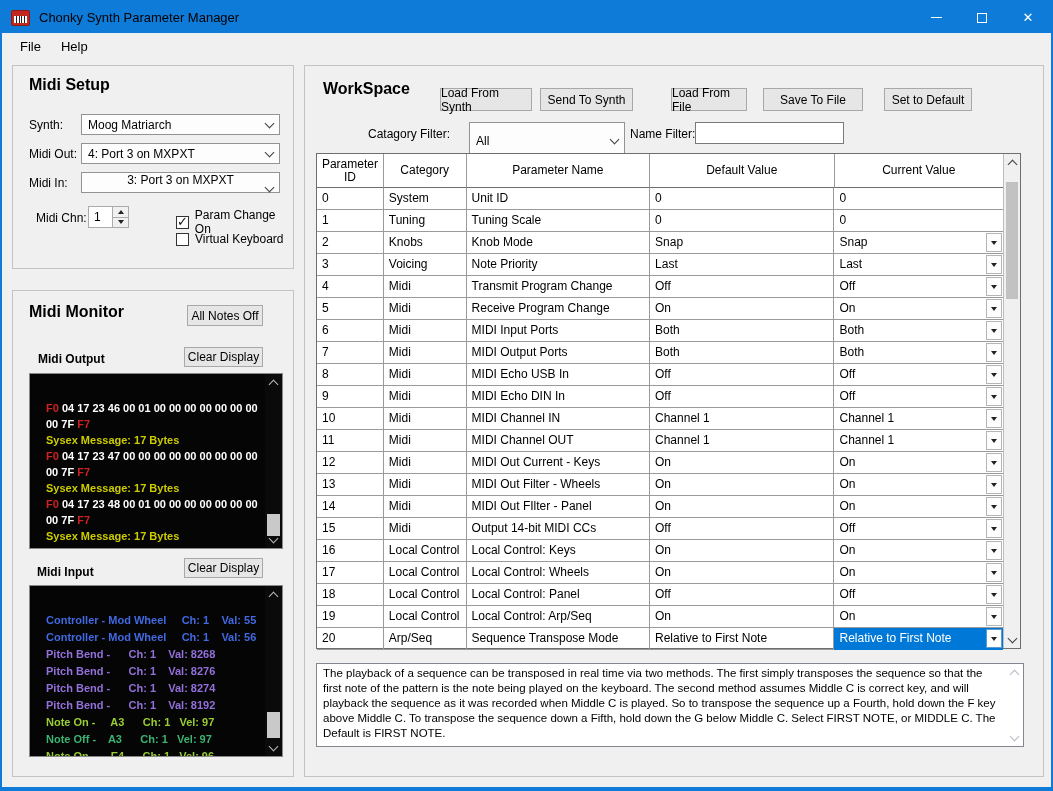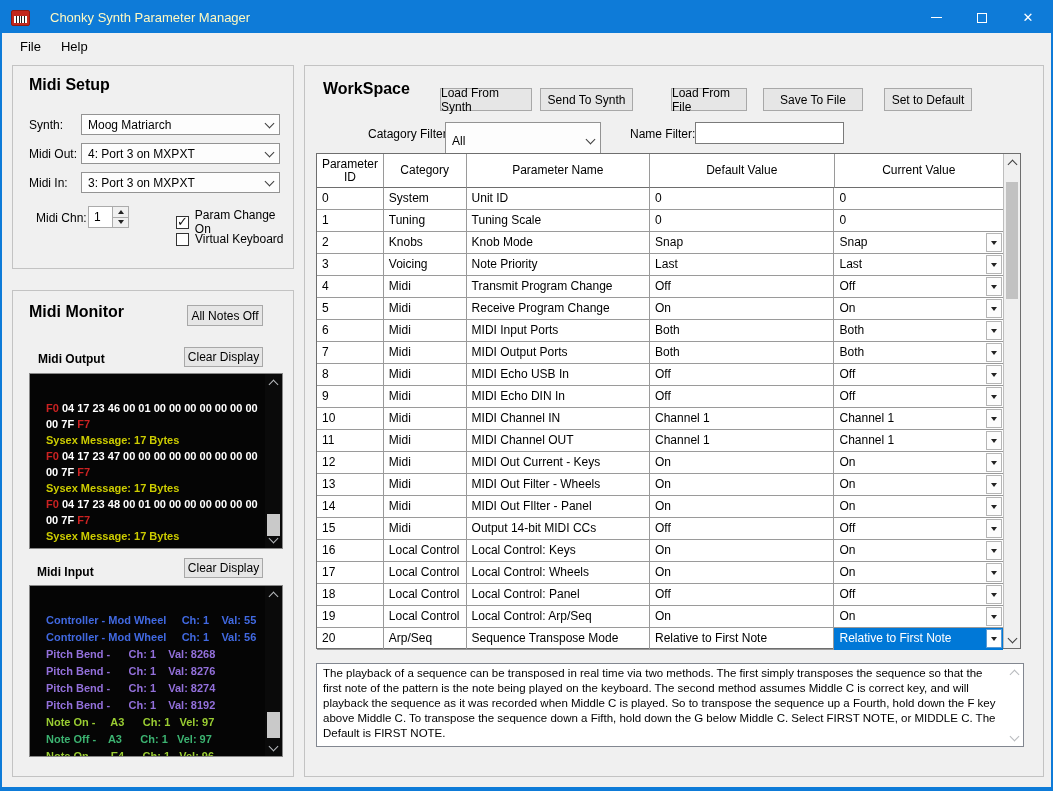--- a/index.html
+++ b/index.html
@@ -12,21 +12,21 @@
   }
   
   .titlebar { position:absolute; left:0; top:0; width:100%; height:31px;
     background:#0e7bd8; display:flex; align-items:center; }
   .app-icon { width:19px; height:16px; margin:0 9px 0 9px; position:relative;
     background:#c3281e; border-radius:2px; border:1px solid #8e1b14; }
   .app-icon .keys { position:absolute; left:2px; right:2px; bottom:2px; height:7px;
     background:#fff; display:flex; }
   .app-icon .keys i { flex:1; border-right:1px solid #222; }
   .app-icon .keys i:last-child { border-right:none; }
-  .title-text { color:#fef9c3; font-size:13px;margin-left:11px; }
+  .title-text { color:#000000; font-size:13px; }
   .win-btns { margin-left:auto; display:flex; height:100%; }
   .win-btn { width:46px; height:100%; display:flex; align-items:center; justify-content:center;
     color:#fff; font-size:13px; }
   .win-btn .box { width:10px; height:10px; border:1px solid #fff; }
   .win-btn .dash { width:11px; height:1px; background:#fff; }
   
   .menubar { position:absolute; left:0; top:31px; width:100%; height:26px;
     background:#f0f0f0; display:flex; align-items:center; padding-left:8px; }
   .menu-item { padding:4px 10px; font-size:13px; }
   
@@ -129,21 +129,21 @@
     <span class="chev"></span>
   </div>
 
   <div class="lbl" style="left:16px; top:81px;">Midi Out:</div>
   <div class="combo" style="left:68px; top:77px; width:199px; height:21px;">
     <span>4: Port 3 on MXPXT</span>
     <span class="chev"></span>
   </div>
 
   <div class="lbl" style="left:16px; top:110px;">Midi In:</div>
-  <div class="combo" style="left:68px; top:106px; width:199px; height:21px;">
+  <div class="combo" style="left:68px; top:106px; width:199px; height:21px;flex-direction:column;">
     <span>3: Port 3 on MXPXT</span>
     <span class="chev"></span>
   </div>
 
   <div class="lbl" style="left:23px; top:145px;">Midi Chn:</div>
   <div class="spinner" style="left:75px; top:140px;">
     <div class="spin-val">1</div>
     <div class="spin-btns">
       <div>
           <span class="tri-up"></span>
@@ -196,21 +196,21 @@
 <div class="groupbox" style="left:302px; top:63px; width:740px; height:712px;">
   <div class="gb-title" style="left:18px; top:14px;">WorkSpace</div>
 
   <div class="btn" style="left:135px; top:22px; width:92px; height:23px;">Load From Synth</div>
   <div class="btn" style="left:235px; top:22px; width:93px; height:23px;">Send To Synth</div>
   <div class="btn" style="left:366px; top:22px; width:76px; height:23px;">Load From File</div>
   <div class="btn" style="left:458px; top:22px; width:100px; height:23px;">Save To File</div>
   <div class="btn" style="left:579px; top:22px; width:88px; height:23px;">Set to Default</div>
 
   <div class="lbl" style="left:63px; top:61px;">Catagory Filter:</div>
-  <div class="combo" style="left:140px; top:56px; width:156px; height:38px;gap:12px;">
+  <div class="combo" style="left:164px; top:56px; width:156px; height:38px;gap:12px;">
     <span>All</span>
     <span class="chev"></span>
   </div>
   <div class="lbl" style="left:325px; top:61px;">Name Filter:</div>
   <div class="textbox" style="left:390px; top:56px; width:149px; height:22px;">
     <span></span>
   </div>
 
   <div class="grid" style="left:11px; top:87px; width:705px; height:496px;">
     <div style="margin-right:17px;">

